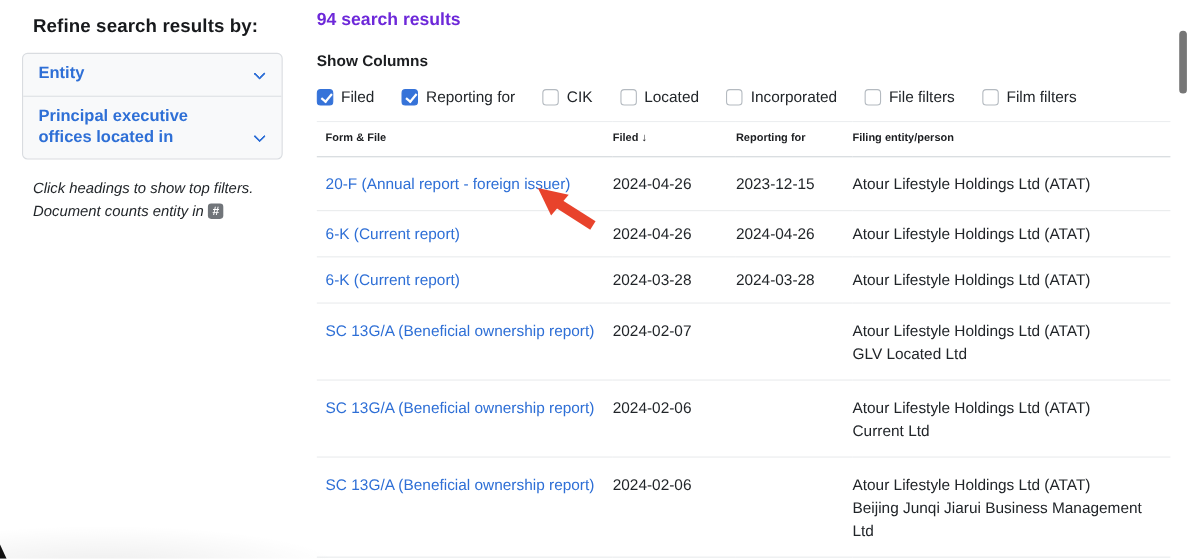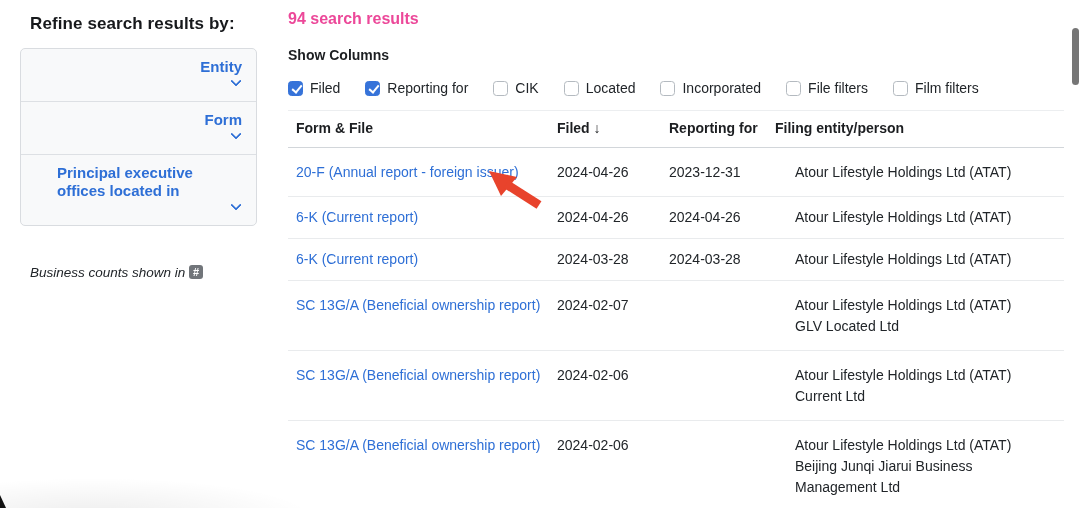--- a/index.html
+++ b/index.html
@@ -5,50 +5,50 @@
   * { margin:0; padding:0; box-sizing:border-box; }
   html,body { width:1080px; height:508px; overflow:hidden; background:#fff;
     font-family:"Liberation Sans", sans-serif; color:#212529; }
   .page { position:relative; width:1080px; height:508px; }
 
   
   .sidebar { position:absolute; left:20px; top:14px; width:237px; }
   .sidebar h2 { font-size:17px; font-weight:700; color:#17191c; margin:0 0 14px 10px; letter-spacing:.1px; }
   .accordion { border:1px solid #d9dce0; border-radius:5px; background:#f8f9fa; overflow:hidden; }
   .acc-item { display:flex; justify-content:space-between; align-items:flex-end;
-    padding:9px 14px 10px; cursor:pointer; border-bottom:1px solid #dde0e4;flex-direction:column; }
+    padding:9px 14px 10px; cursor:pointer; border-bottom:1px solid #dde0e4; }
   .acc-item:last-child { border-bottom:none;align-items:flex-end; }
   .acc-label { color:#2e6fd6; font-weight:600; font-size:15px; line-height:1.25; max-width:185px; }
   .chev { width:8px; height:8px; border-right:2.5px solid #2e6fd6; border-bottom:2.5px solid #2e6fd6;
     border-radius:1px; transform:rotate(45deg); margin:0 2px 6px 0; flex:0 0 auto; }
   .note { margin:16px 0 0 10px; font-size:13.5px; font-style:italic; color:#212529; line-height:1.55; }
   .hash-badge { display:inline-block; font-style:normal; background:#71757a; color:#fff;
     font-size:11px; font-weight:700; line-height:14px; padding:0 4px; border-radius:3px;
     vertical-align:1px; }
 
   
   .main { position:absolute; left:288px; top:10px; width:776px; }
-  .count { font-size:16px; font-weight:600; color:#ec4899; }
+  .count { font-size:16px; font-weight:600; color:#6d28d9; }
   .show-cols { font-size:14px; font-weight:700; margin-top:19px; color:#1c1e21; }
   .toggles { display:flex; align-items:center; gap:25px; margin-top:17px; }
   .toggle { display:flex; align-items:center; gap:7px; font-size:14px; cursor:pointer; color:#212529; }
   .cb { position:relative; width:15px; height:15px; border:1px solid #b4bac0; border-radius:3.5px; background:#fff; }
   .cb.checked { background:#3673d9; border-color:#3673d9; }
   .cb.checked::after { content:''; position:absolute; left:4.5px; top:1.5px; width:4px; height:8px;
     border:solid #fff; border-width:0 2px 2px 0; transform:rotate(40deg); }
 
   table { border-collapse:collapse; table-layout:fixed; width:776px; margin-top:14px; }
-  thead th { font-size:14px; font-weight:700; text-align:left; color:#1c1e21;
+  thead th { font-size:10px; font-weight:700; text-align:left; color:#1c1e21;
     border-top:1px solid #eceef0; border-bottom:1px solid #d2d6da; padding:9px 8px 11px 0; }
   thead th:first-child, tbody td:first-child { padding-left:8px; }
   tbody td { font-size:14px; vertical-align:top; border-bottom:1px solid #e9ebed; padding:10px 8px 10px 0; line-height:21px; }
   tr.tall td { padding-top:14px; padding-bottom:13px; }
   a.form-link { color:#2e6fd6; text-decoration:none; }
   .sort-arrow { font-weight:700; }
-  .entity-line { line-height:21px;margin-left:20px; }
+  .entity-line { line-height:21px; }
 
   
   .red-arrow { position:absolute; left:486px; top:168px; pointer-events:none; }
   .scrollbar-track { position:absolute; right:1px; top:0; width:8px; height:508px; }
   .scrollbar-thumb { position:absolute; top:28px; right:0; width:7px; height:57px;
     background:#767676; border-radius:3.5px; }
   .bottom-shade { position:absolute; left:0; bottom:0; width:520px; height:55px; pointer-events:none;
     background:radial-gradient(ellipse 60% 100% at 18% 115%, rgba(0,0,0,0.07), rgba(0,0,0,0) 70%); }
   .cursor-tip { position:absolute; left:0; bottom:0; width:0; height:0; pointer-events:none;
     border-left:6px solid #111; border-top:13px solid transparent; }
@@ -59,31 +59,27 @@
 <div class="page">
 
   <aside class="sidebar">
     <h2>Refine search results by:</h2>
     <div class="accordion" id="accordion">
         <div class="acc-item">
           <span class="acc-label">Entity</span>
           <span class="chev"></span>
         </div>
         <div class="acc-item">
-          <span class="acc-label">Form</span>
-          <span class="chev"></span>
-        </div>
-        <div class="acc-item">
           <span class="acc-label">Principal executive offices located in</span>
           <span class="chev"></span>
         </div>
       </div>
     <p class="note">
-      <br>
-      <span>Business counts shown in</span>
+      <span>Click headings to show top filters.</span><br>
+      <span>Document counts entity in</span>
       <span class="hash-badge">#</span>
     </p>
   </aside>
 
   <main class="main">
     <div class="count">94 search results</div>
     <div class="show-cols">Show Columns</div>
     <div class="toggles" id="toggles">
         <label class="toggle">
           <span class="cb checked"></span>
@@ -127,21 +123,21 @@
           <th>Form &amp; File</th>
           <th><span>Filed</span> <span class="sort-arrow">↓</span></th>
           <th>Reporting for</th>
           <th>Filing entity/person</th>
         </tr>
       </thead>
       <tbody id="rows">
           <tr class="tall">
             <td><a class="form-link" href="#">20-F (Annual report - foreign issuer)</a></td>
             <td>2024-04-26</td>
-            <td>2023-12-31</td>
+            <td>2023-12-15</td>
             <td>
               <div class="entity-line">Atour Lifestyle Holdings Ltd (ATAT)</div>
             </td>
           </tr>
           <tr>
             <td><a class="form-link" href="#">6-K (Current report)</a></td>
             <td>2024-04-26</td>
             <td>2024-04-26</td>
             <td>
               <div class="entity-line">Atour Lifestyle Holdings Ltd (ATAT)</div>

